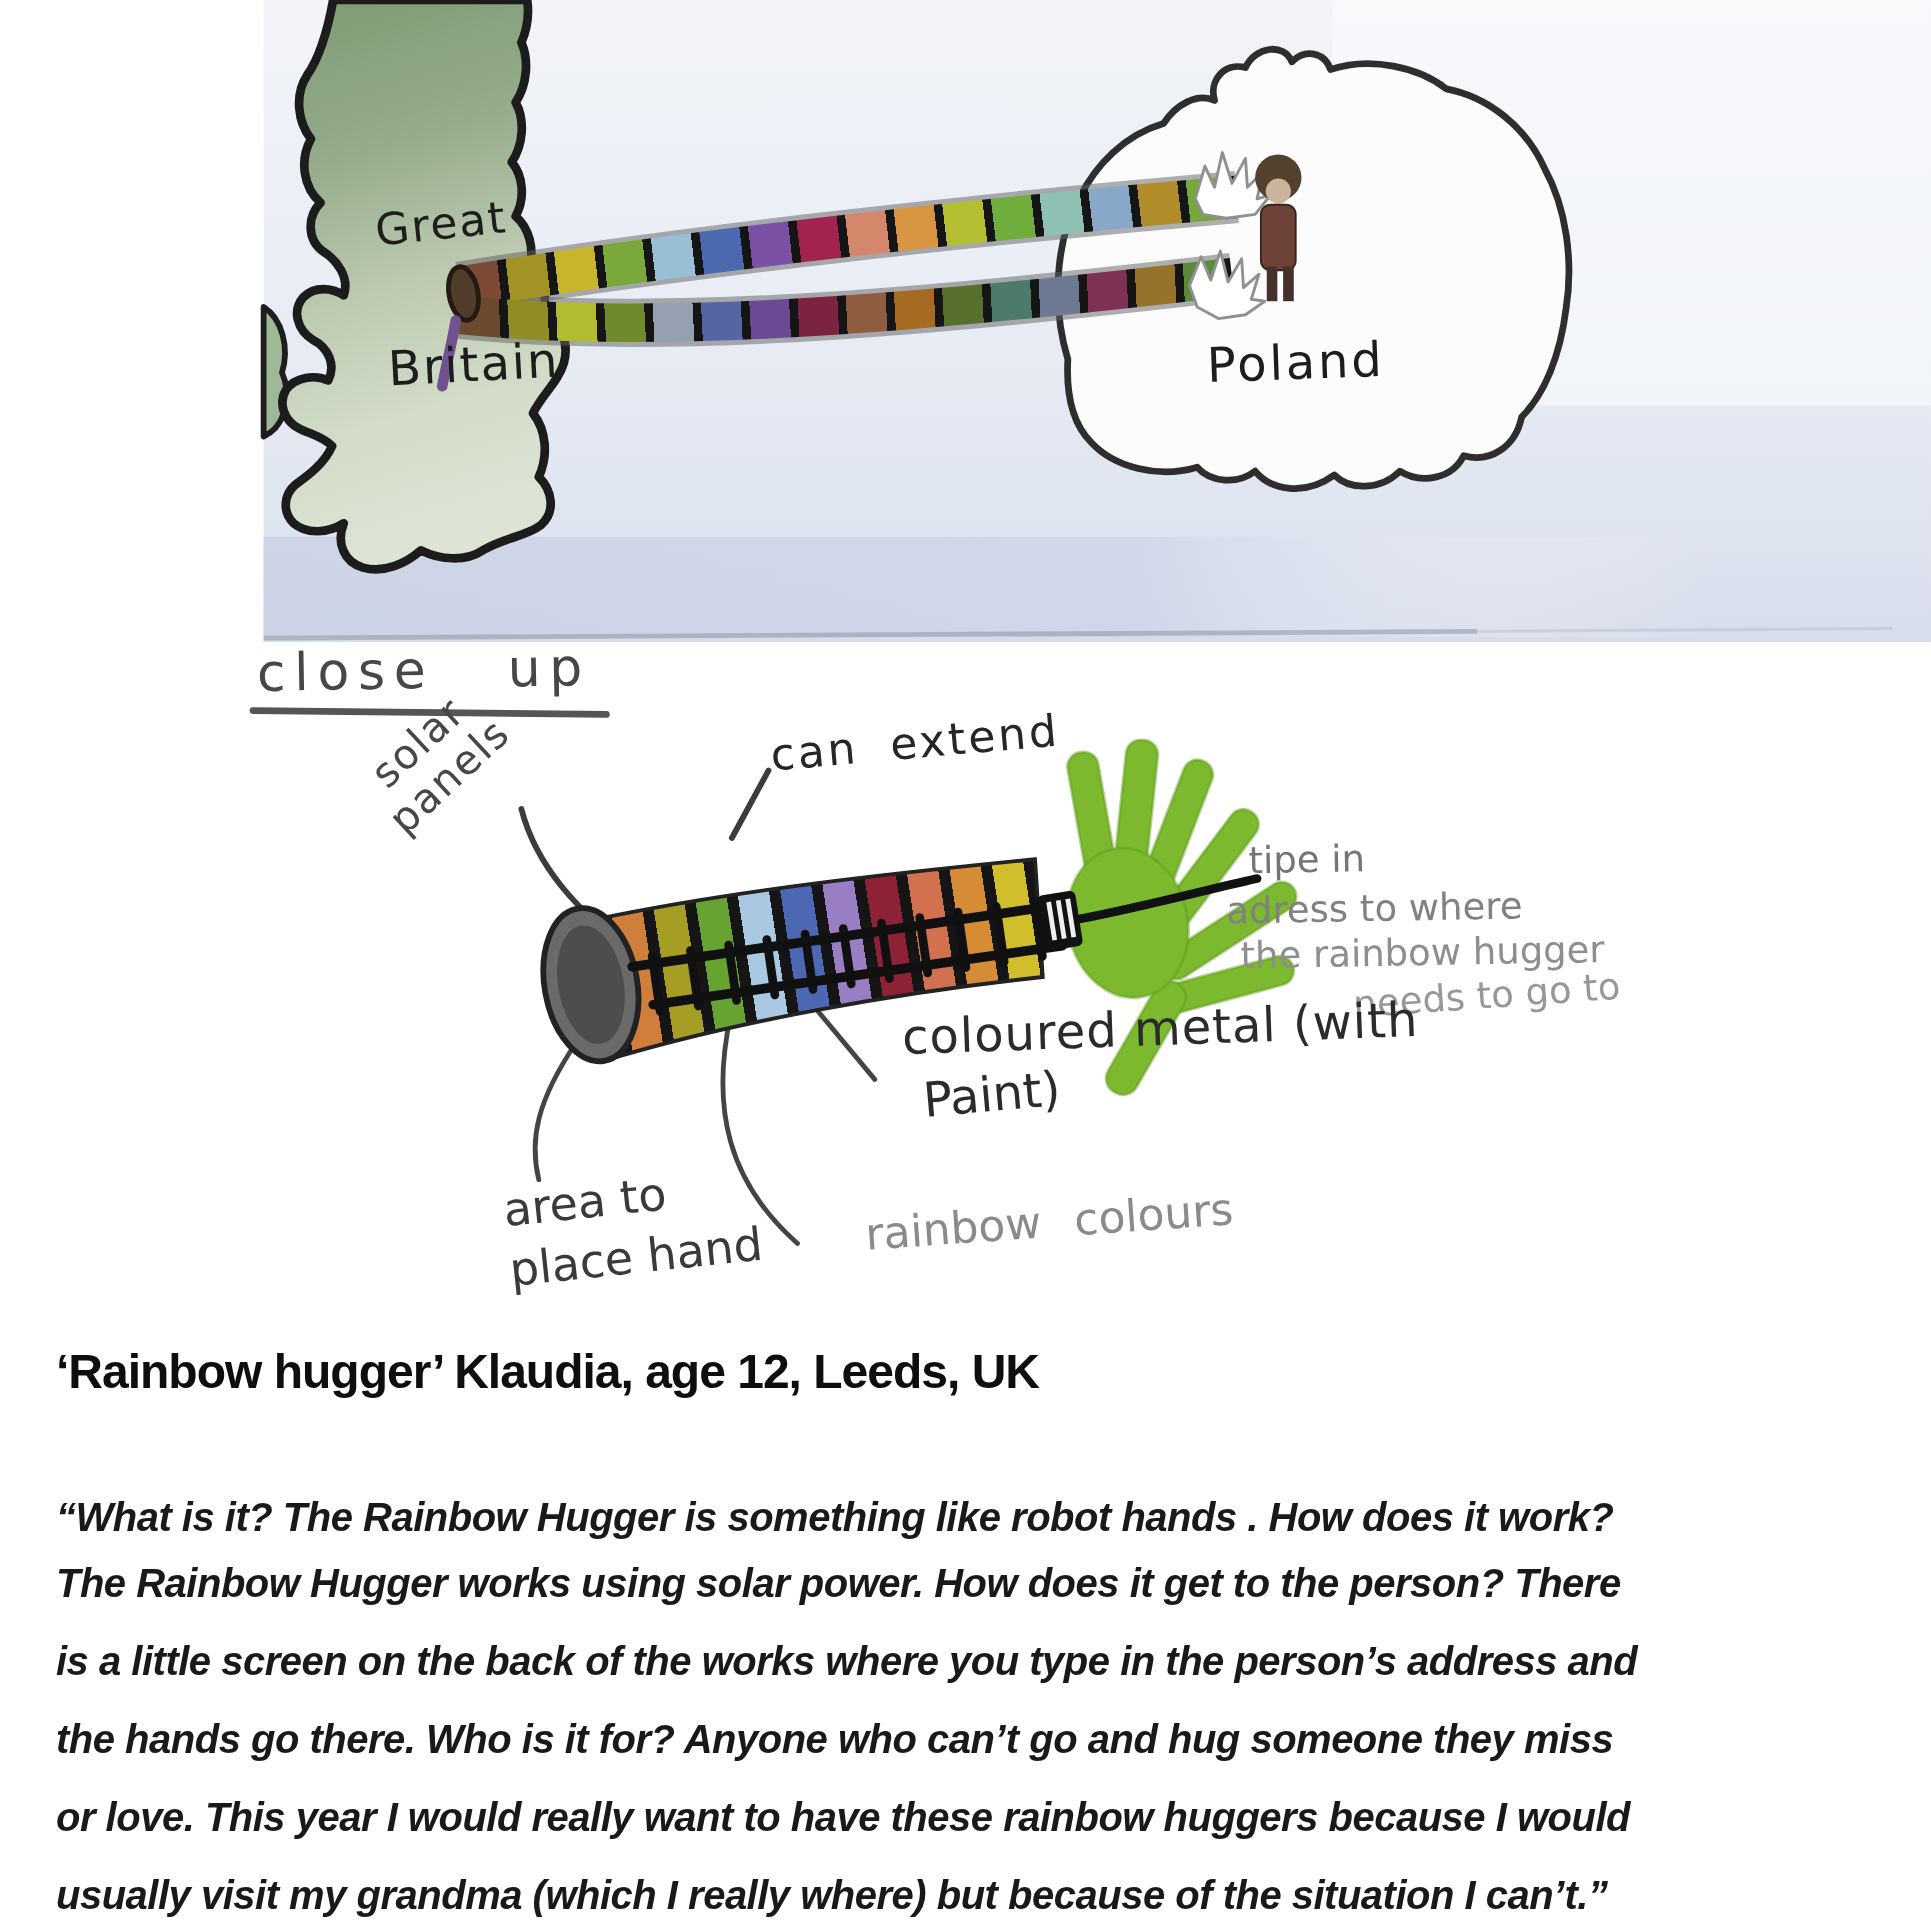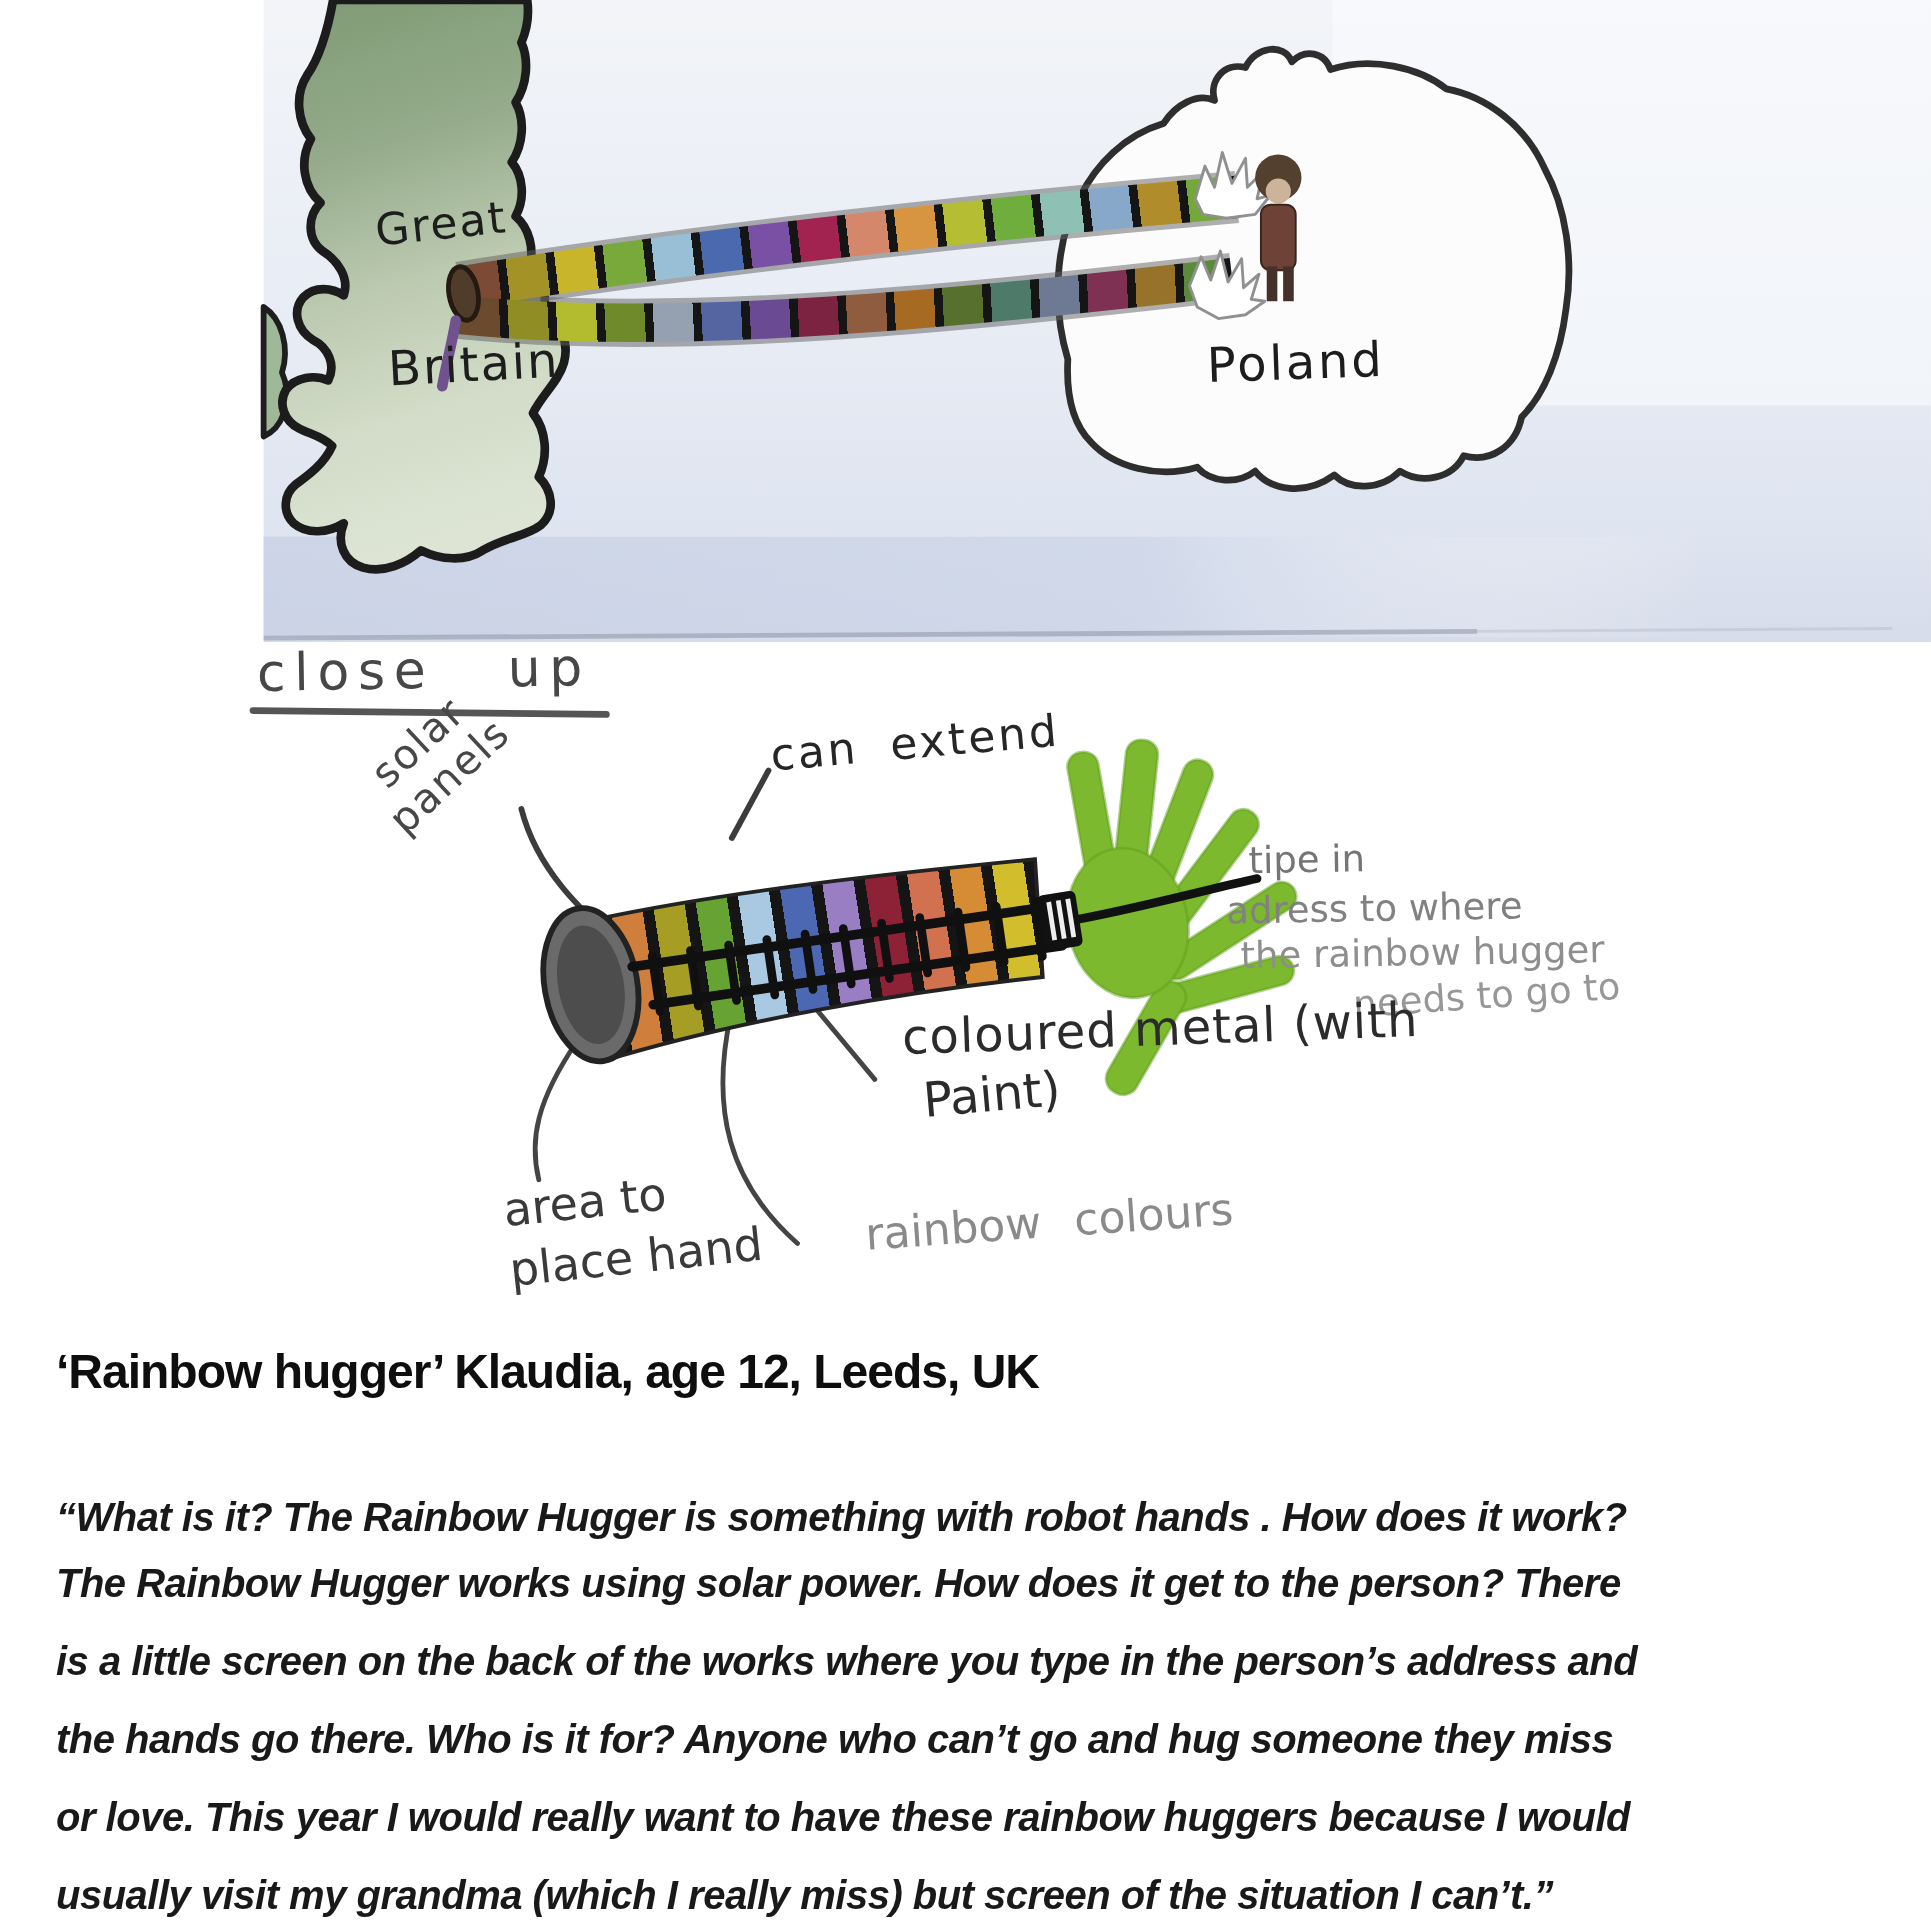--- a/index.html
+++ b/index.html
@@ -345,22 +345,22 @@
   <div class="hw lbl-extend">can extend</div>
   <div class="hw hw-pencil typein"><div class="typein-line">tipe in</div><div class="typein-line">adress to where</div><div class="typein-line">the rainbow hugger</div><div class="typein-line">needs to go to</div></div>
   <div class="hw lbl-metal">coloured metal (with</div>
   <div class="hw lbl-paint">Paint)</div>
   <div class="hw lbl-area">area to
 place hand</div>
   <div class="hw hw-pencil lbl-rainbow">rainbow colours</div>
 
   <div class="caption-title">‘Rainbow hugger’ Klaudia, age 12, Leeds, UK</div>
   <div class="quote">
-      <div class="quote-line">“What is it? The Rainbow Hugger is something with robot hands . How does it work?</div>
+      <div class="quote-line">“What is it? The Rainbow Hugger is something like robot hands . How does it work?</div>
       <div class="quote-line">The Rainbow Hugger works using solar power. How does it get to the person? There</div>
       <div class="quote-line">is a little screen on the back of the works where you type in the person’s address and</div>
       <div class="quote-line">the hands go there. Who is it for? Anyone who can’t go and hug someone they miss</div>
       <div class="quote-line">or love. This year I would really want to have these rainbow huggers because I would</div>
-      <div class="quote-line">usually visit my grandma (which I really miss) but screen of the situation I can’t.”</div>
+      <div class="quote-line">usually visit my grandma (which I really where) but because of the situation I can’t.”</div>
     </div>
 
 </div>
 
 
 </body></html>

